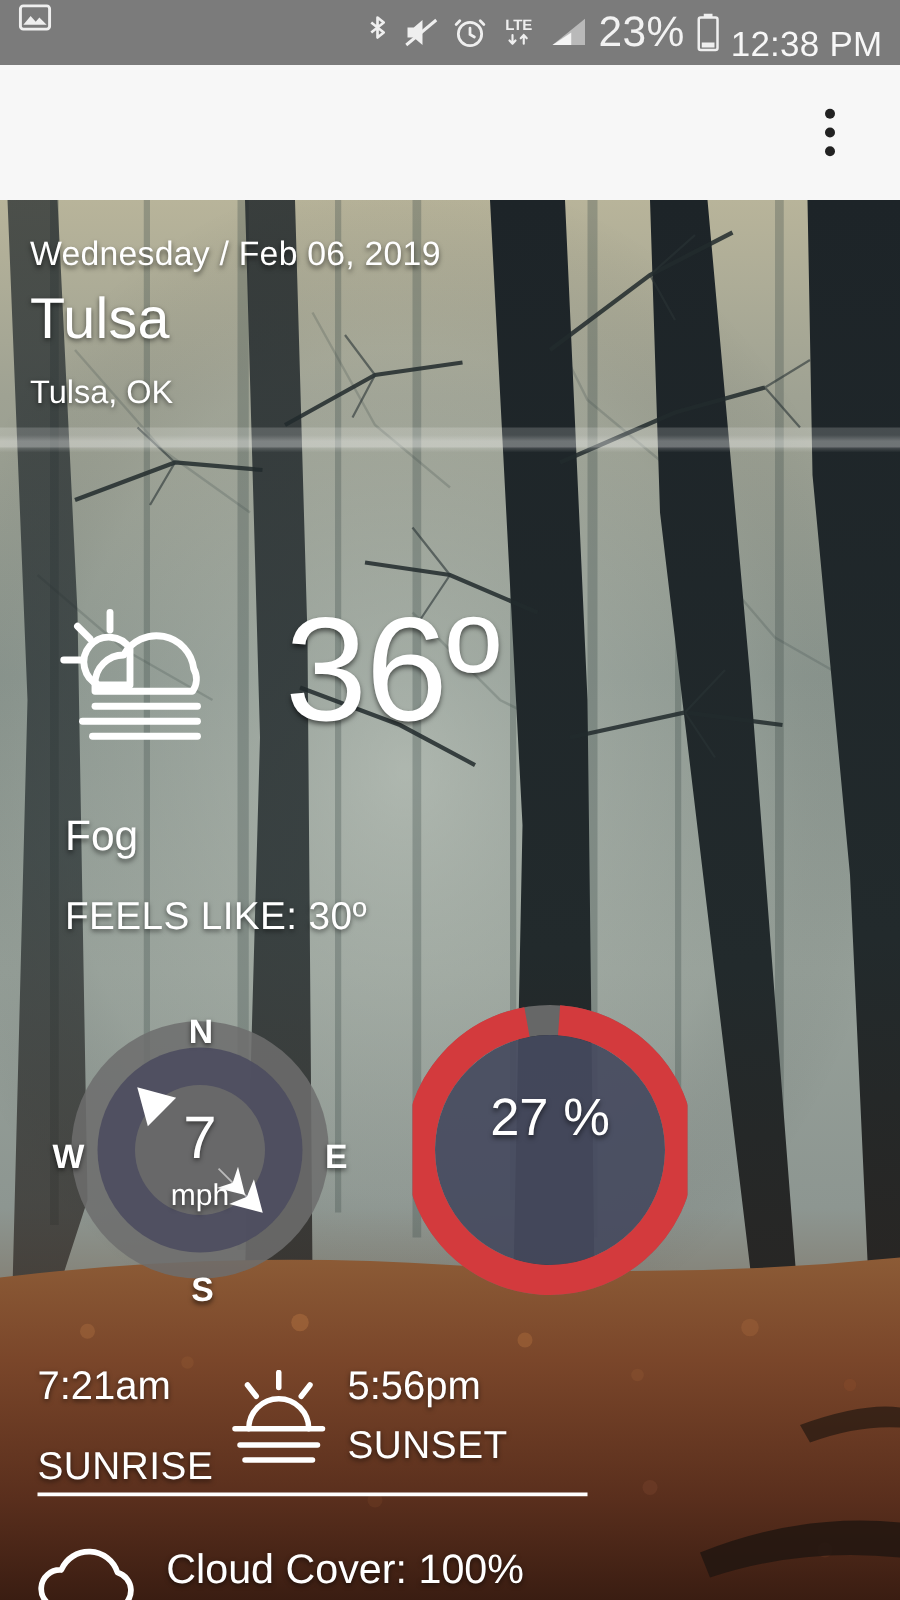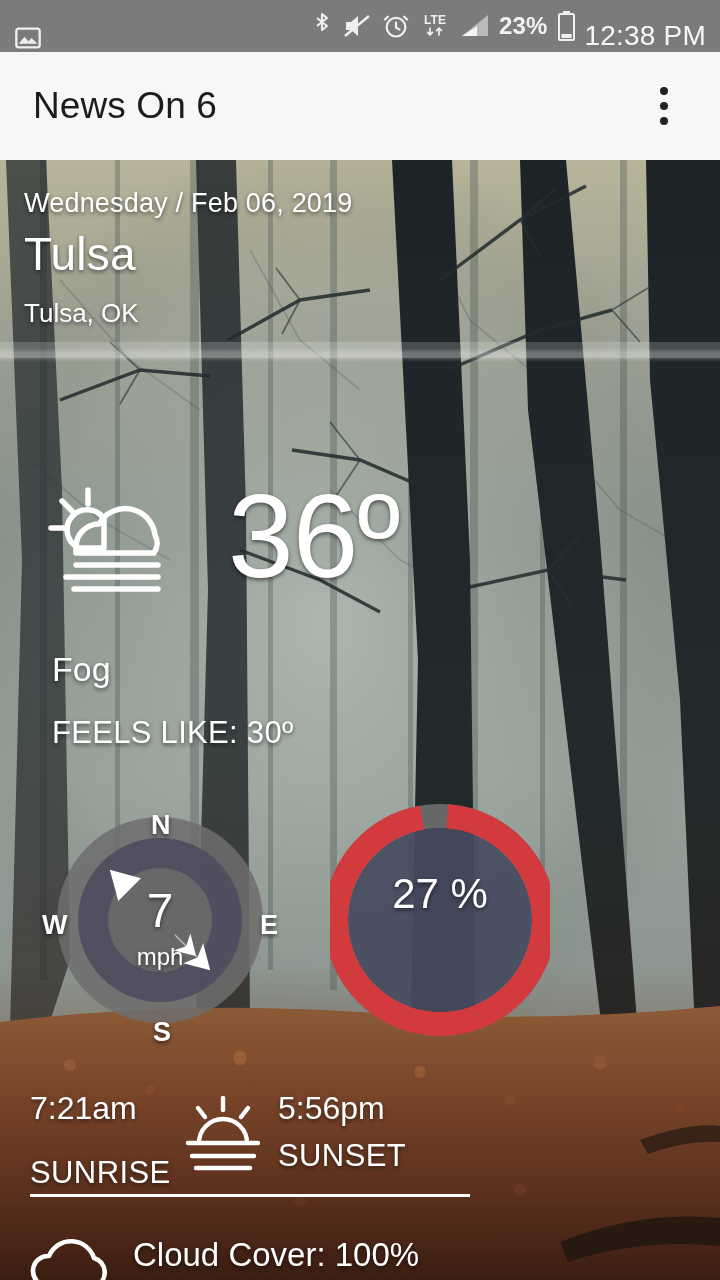--- a/index.html
+++ b/index.html
@@ -6,28 +6,28 @@
   html, body {
     width:720px; height:1280px;
     font-family:"Liberation Sans", sans-serif;
     background:#000; overflow:hidden;
   }
   #app { position:relative; width:720px; height:1280px; overflow:hidden; }
 
   
   .statusbar{
     position:absolute; top:0; left:0; width:720px; height:52px;
-    background:#7b7b7b; display:flex; align-items:flex-end;
+    background:#7b7b7b; display:flex; align-items:flex-start;
     padding:0 14px 0 14px; z-index:30;
   }
   .sb-left{ display:flex; align-items:center; gap:10px; }
   .sb-right{ margin-left:auto; display:flex; align-items:center; gap:9px; }
   .sb-ico{ display:block; }
   .sb-txt{
-    color:#f2f2f2; font-size:24px; font-weight:700; letter-spacing:.2px;
+    color:#f2f2f2; font-size:34px; font-weight:400; letter-spacing:.2px;
     line-height:1;
   }
   .sb-time{ color:#f7f7f7; font-size:28px; letter-spacing:.2px;margin-top:20px; }
 
   
   .appbar{
     position:absolute; top:52px; left:0; width:720px; height:108px;
     background:#f7f7f7; display:flex; align-items:center; z-index:25;
   }
   .appbar-title{
@@ -182,21 +182,20 @@
       <svg class="sb-ico" width="19" height="32" viewBox="0 0 19 32">
         <rect x="6" y="1" width="7" height="3" fill="#efefef"></rect>
         <rect x="2" y="4" width="15" height="26" rx="1.6" fill="none" stroke="#efefef" stroke-width="2"></rect>
         <rect x="4.4" y="24" width="10.2" height="4" fill="#efefef"></rect>
       </svg>
       <span class="sb-time">12:38 PM</span>
     </div>
   </div>
 
   <div class="appbar">
-    <div class="appbar-title">News On 6</div>
     <div class="overflow">
       <i></i>
         <i></i>
         <i></i>
     </div>
   </div>
 
   <div class="bg">
     <svg viewBox="0 0 720 1120" preserveAspectRatio="none">
       <defs>

